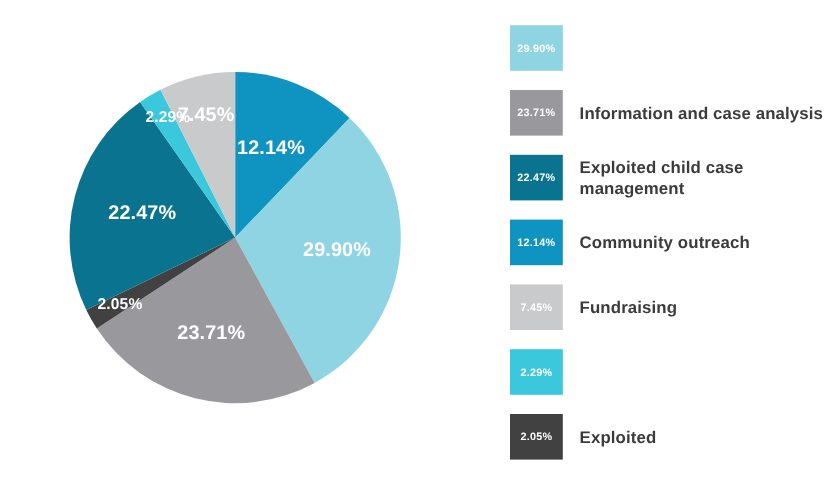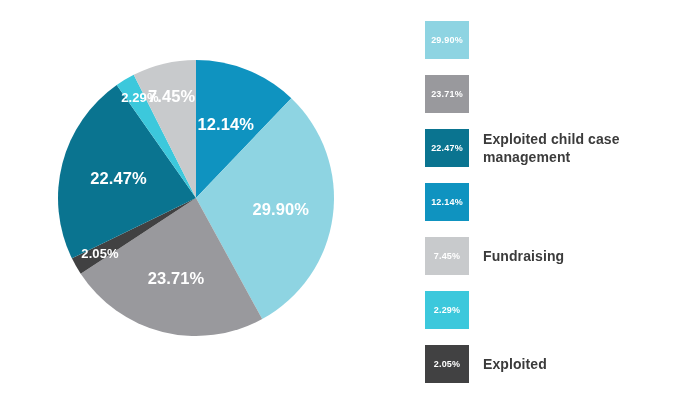--- a/index.html
+++ b/index.html
@@ -105,27 +105,29 @@
         <div class="slice-label big" style="left: 171.7px; top: 96px;">7.45%</div>
       </div>
   </div>
 
   <div id="legend">
       <div class="legend-row">
         <div class="legend-swatch" style="background: rgb(142, 212, 226);">29.90%</div>
       </div>
       <div class="legend-row">
         <div class="legend-swatch" style="background: rgb(153, 153, 157);">23.71%</div>
+        <div class="legend-label">Information and case analysis</div>
       </div>
       <div class="legend-row">
         <div class="legend-swatch" style="background: rgb(10, 116, 144);">22.47%</div>
         <div class="legend-label">Exploited child case management</div>
       </div>
       <div class="legend-row">
         <div class="legend-swatch" style="background: rgb(15, 147, 192);">12.14%</div>
+        <div class="legend-label">Community outreach</div>
       </div>
       <div class="legend-row">
         <div class="legend-swatch" style="background: rgb(200, 202, 204);">7.45%</div>
         <div class="legend-label">Fundraising</div>
       </div>
       <div class="legend-row">
         <div class="legend-swatch" style="background: rgb(60, 200, 220);">2.29%</div>
       </div>
       <div class="legend-row">
         <div class="legend-swatch" style="background: rgb(65, 65, 66);">2.05%</div>

